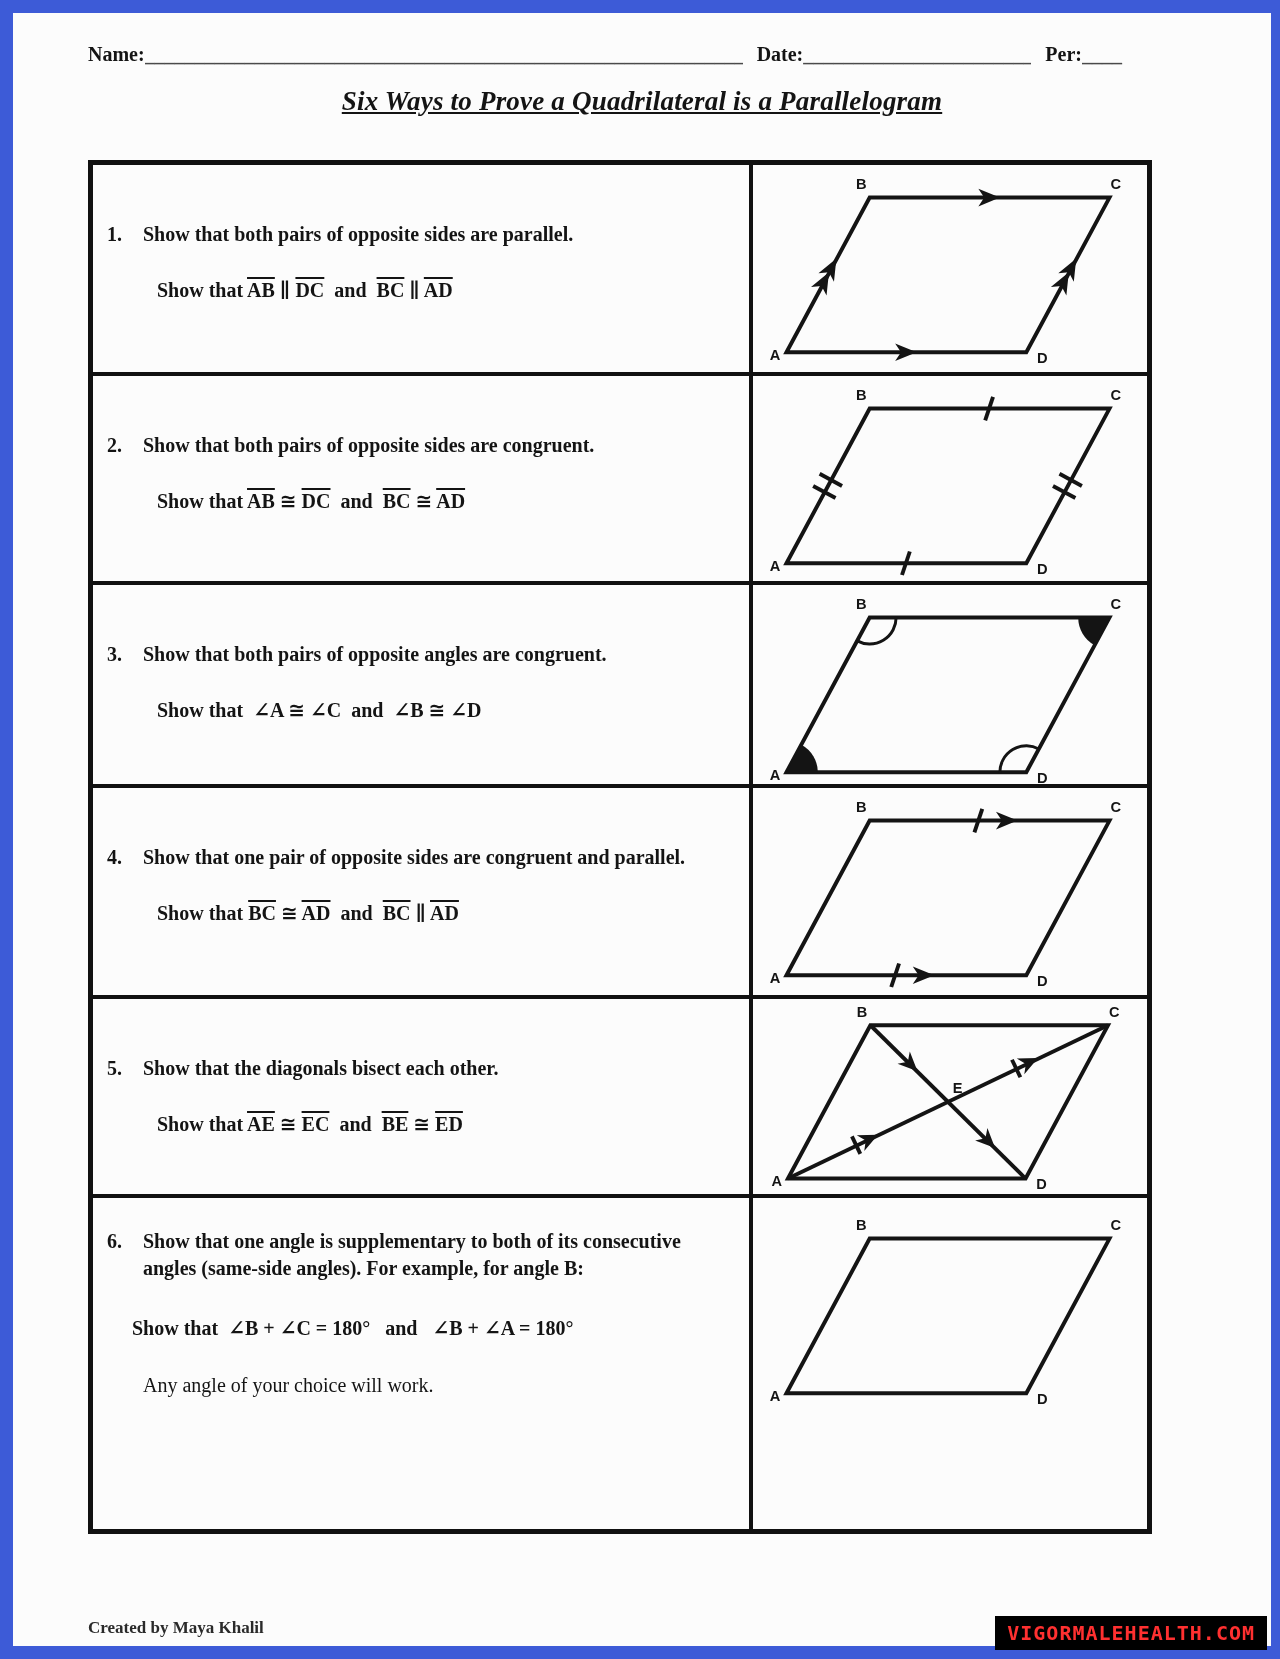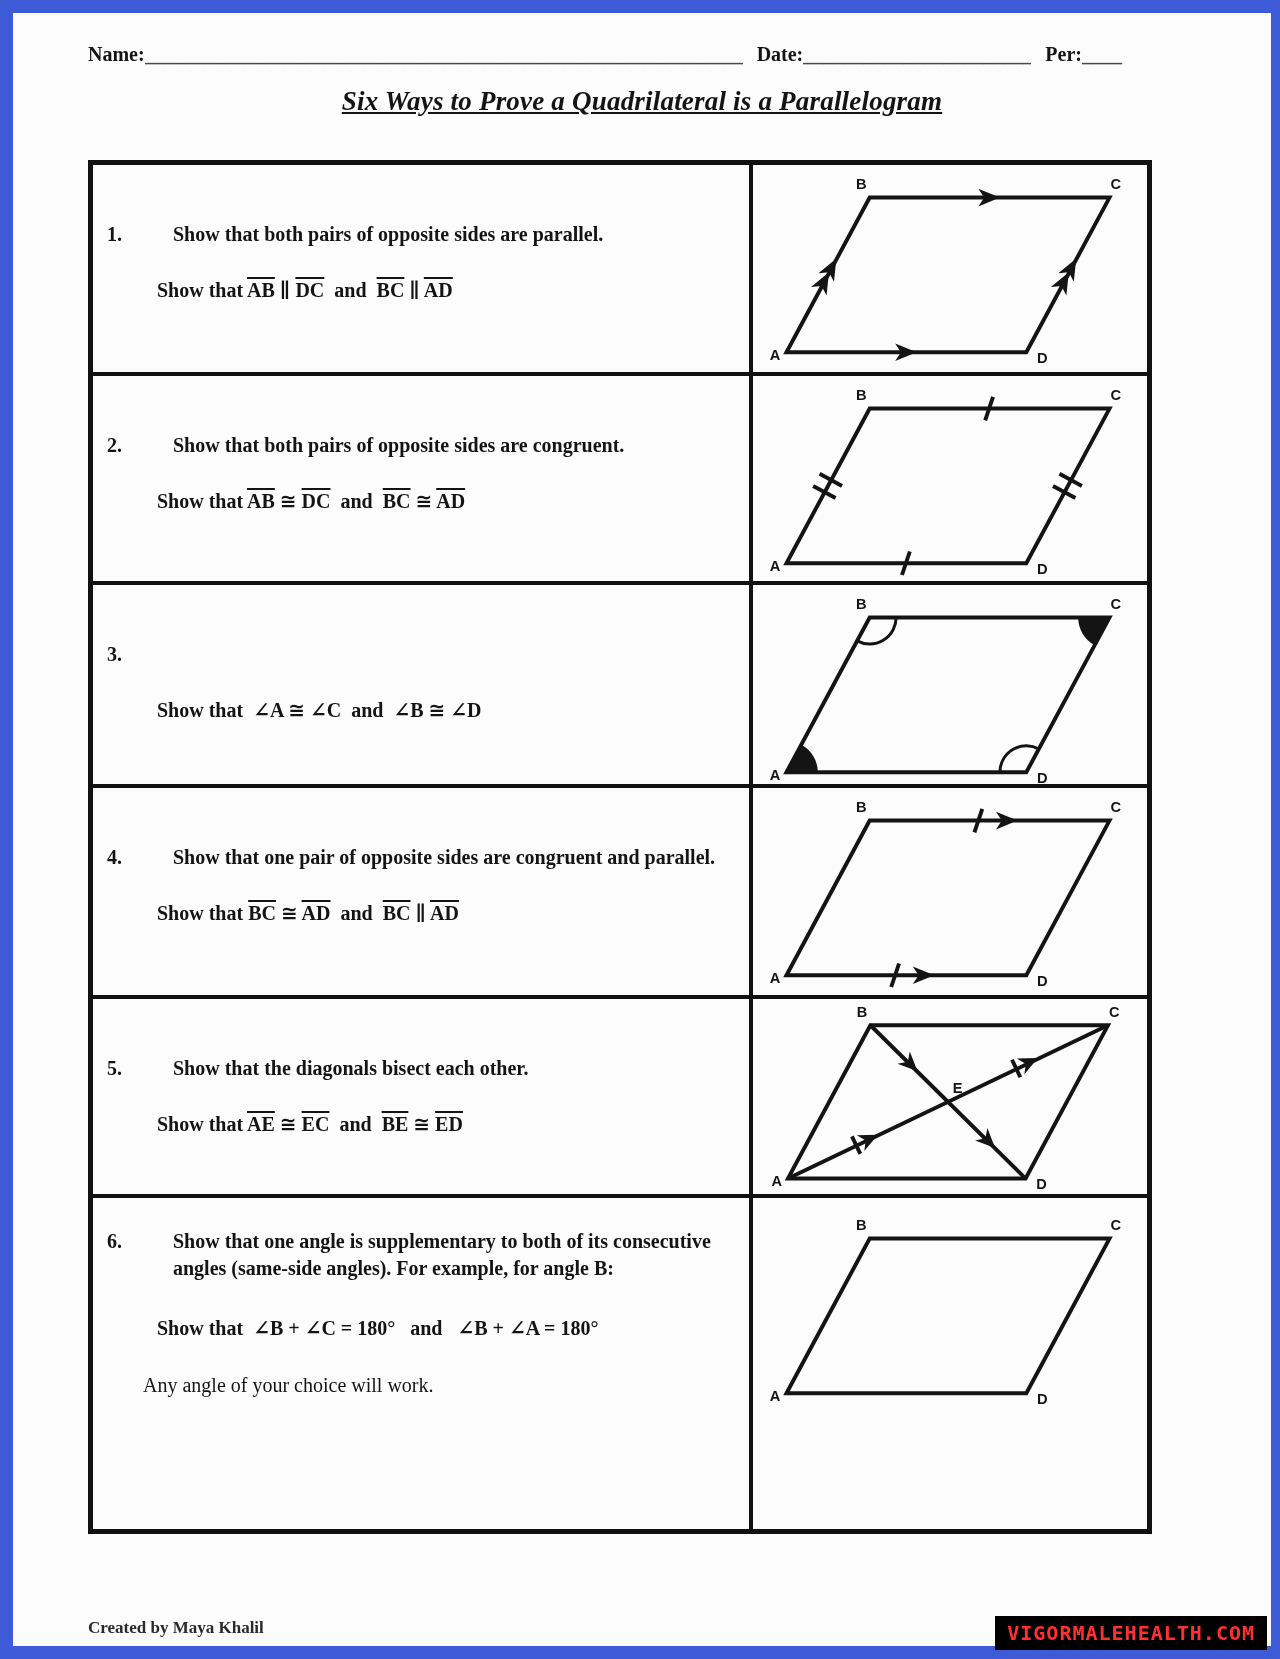--- a/index.html
+++ b/index.html
@@ -60,29 +60,29 @@
   }
   .r5 .cell-diagram{padding-top:2px;}
   .r6 .cell-diagram{padding-top:16px;}
   .stmt{
     display:flex;
     font-size:20px;font-weight:bold;line-height:1.35;
     padding-top:56px;
   }
   .r6 .stmt{padding-top:30px;}
   .num{flex:0 0 36px;}
-  .stxt{max-width:590px;margin-left:30px;}
+  .stxt{max-width:590px;}
   .r6 .stxt{max-width:560px;}
   .formula{
     margin:30px 0 0 50px;
     font-size:20px;font-weight:bold;
     white-space:pre-wrap;
     font-family:"Liberation Serif","DejaVu Serif","DejaVu Sans",serif;
   }
-  .r6 .formula{margin-top:34px;}
+  .r6 .formula{margin-top:34px;margin-left:25px;}
   .ovl{text-decoration:overline;text-decoration-thickness:2px;}
   .note{
     margin:34px 0 0 36px;
     font-size:20px;font-weight:normal;
   }
   
   svg .pg{stroke:#141414;stroke-width:4;fill:none;stroke-linejoin:miter;}
   svg .diag{stroke:#141414;stroke-width:4;}
   svg .mk{fill:#141414;stroke:none;}
   svg .tick{stroke:#141414;stroke-width:4;fill:none;}
@@ -179,20 +179,21 @@
           <text x="356" y="16">C</text>
           <text x="281" y="194">D</text>
         </svg>
       </div>
     </div>
 
     <div class="row r3">
       <div class="cell cell-text">
         <div class="stmt">
           <span class="num">3.</span>
+          <span class="stxt">Show that both pairs of opposite angles are congruent.</span>
         </div>
         <div class="formula"><span>Show that  ∠A ≅ ∠C  and  ∠B ≅ ∠D</span></div>
       </div>
       <div class="cell cell-diagram">
         <svg width="372" height="196" viewBox="0 0 380 200">
           <polygon class="pg" points="25,183 110,25 355,25 270,183"></polygon>
           <path class="wedge" d="M25,183 L57,183 A32,32 0 0 0 40.2,154.8 Z"></path>
           <path class="wedge" d="M355,25 L323,25 A32,32 0 0 0 339.8,53.2 Z"></path>
           <path class="arc" d="M137,25 A27,27 0 0 1 97.2,48.8"></path>
           <path class="arc" d="M243,183 A27,27 0 0 1 282.8,159.2"></path>

